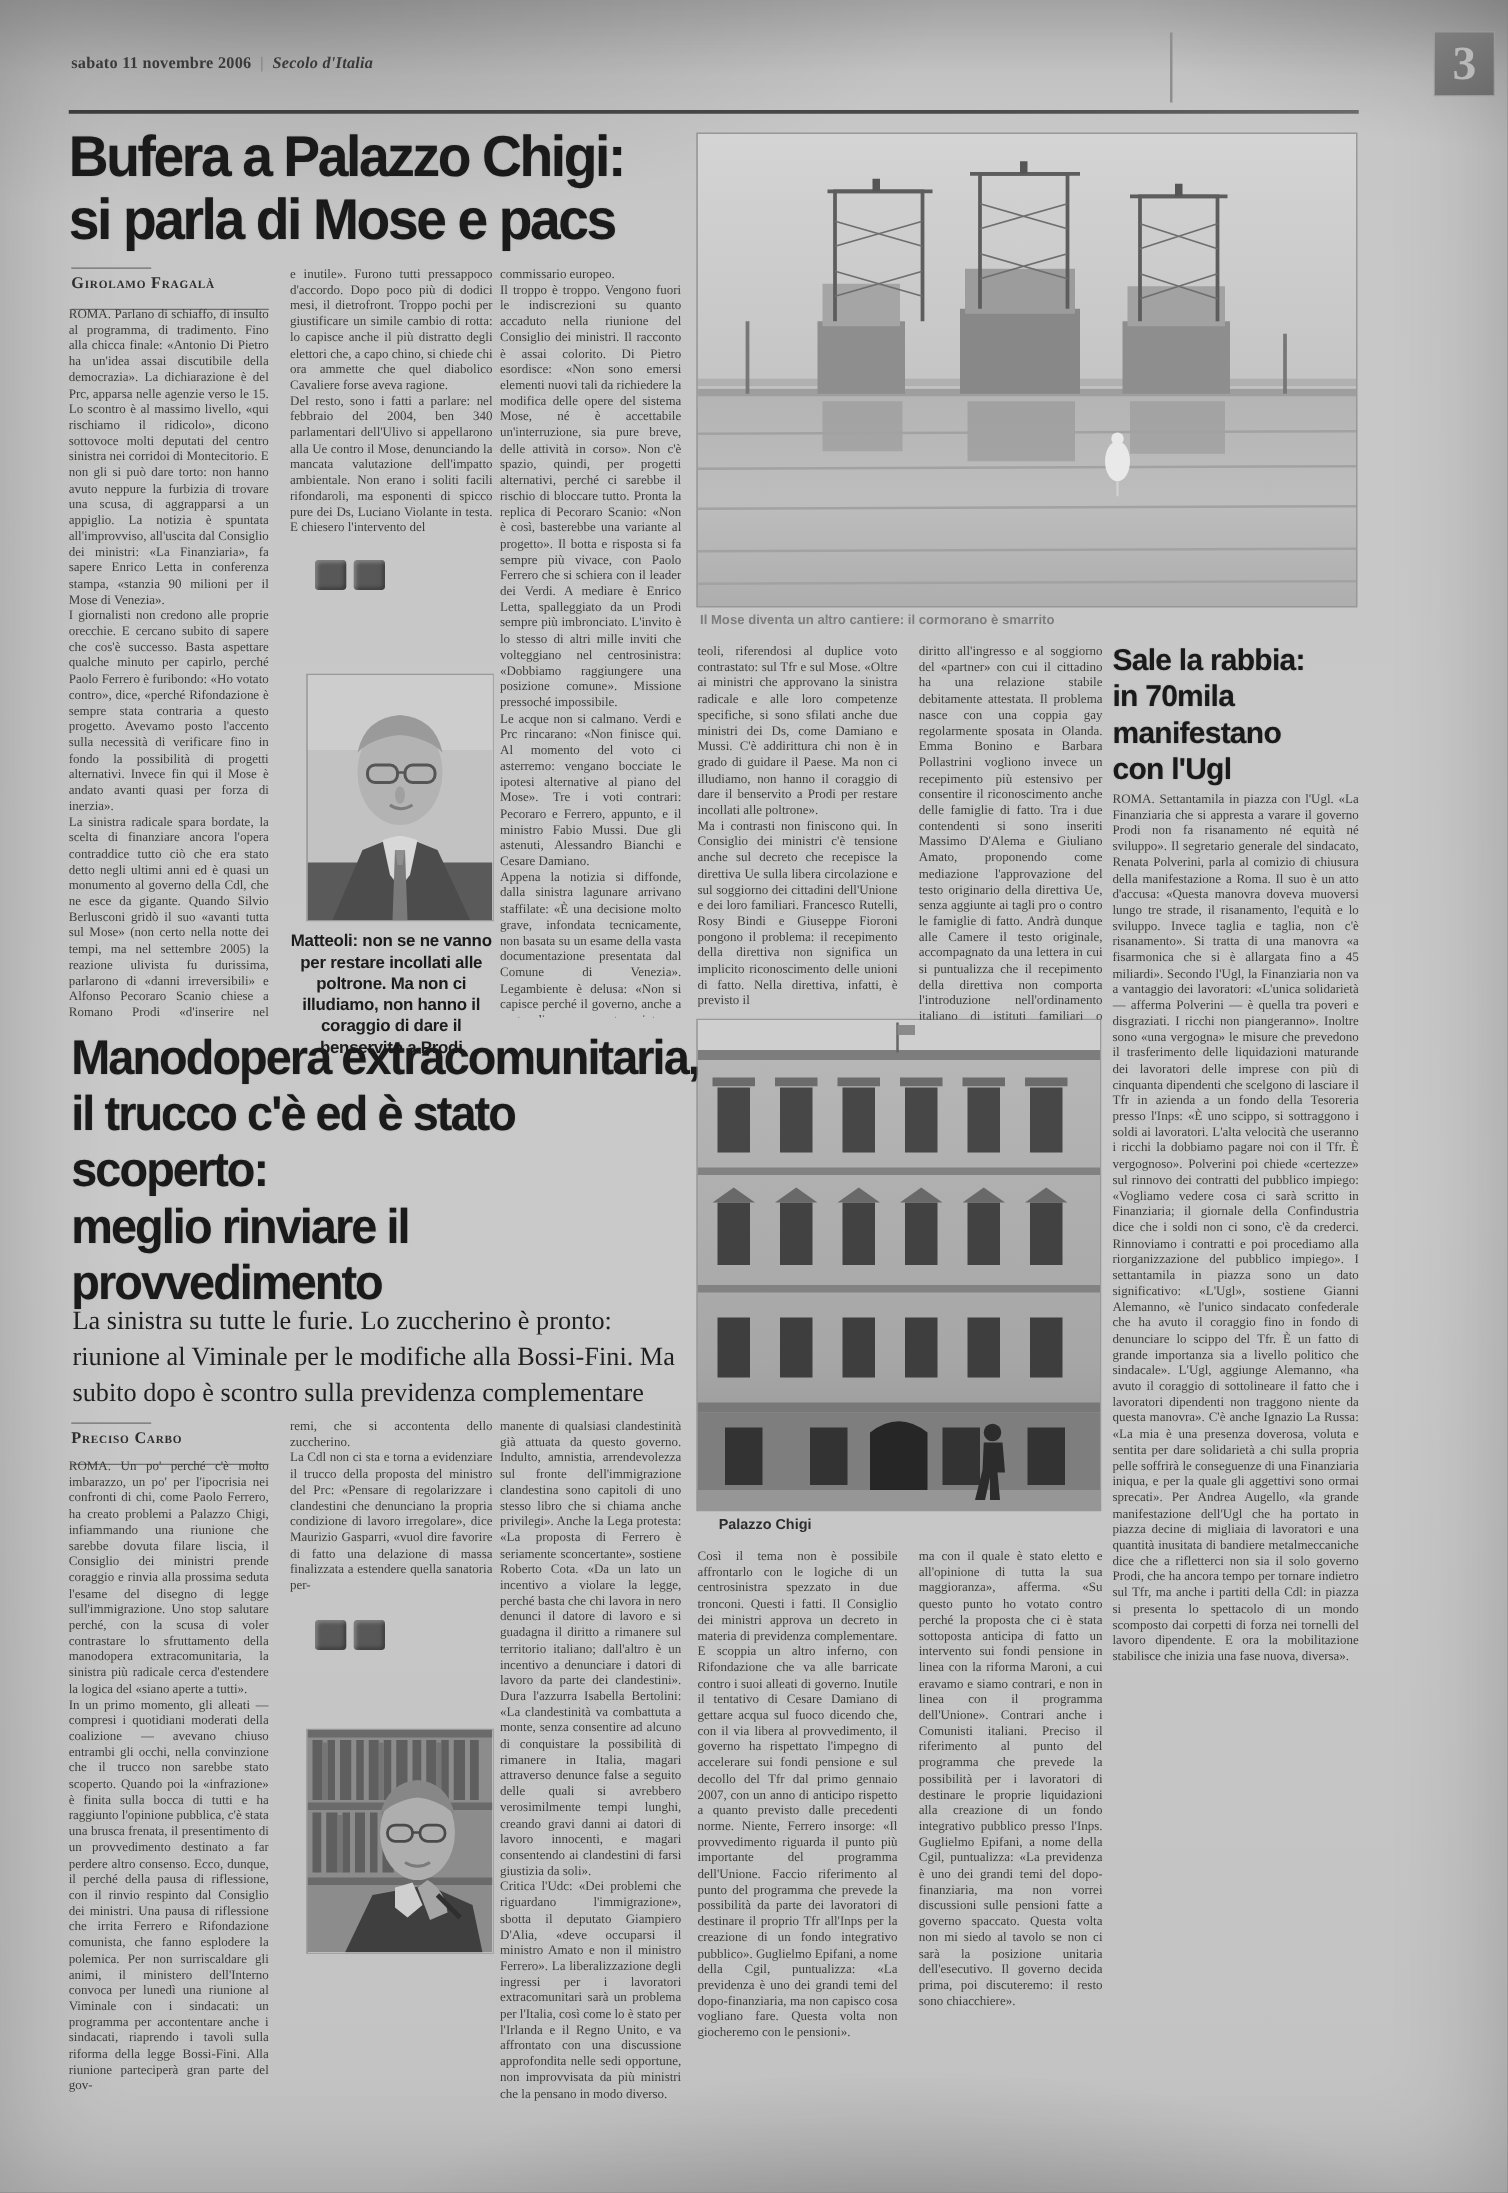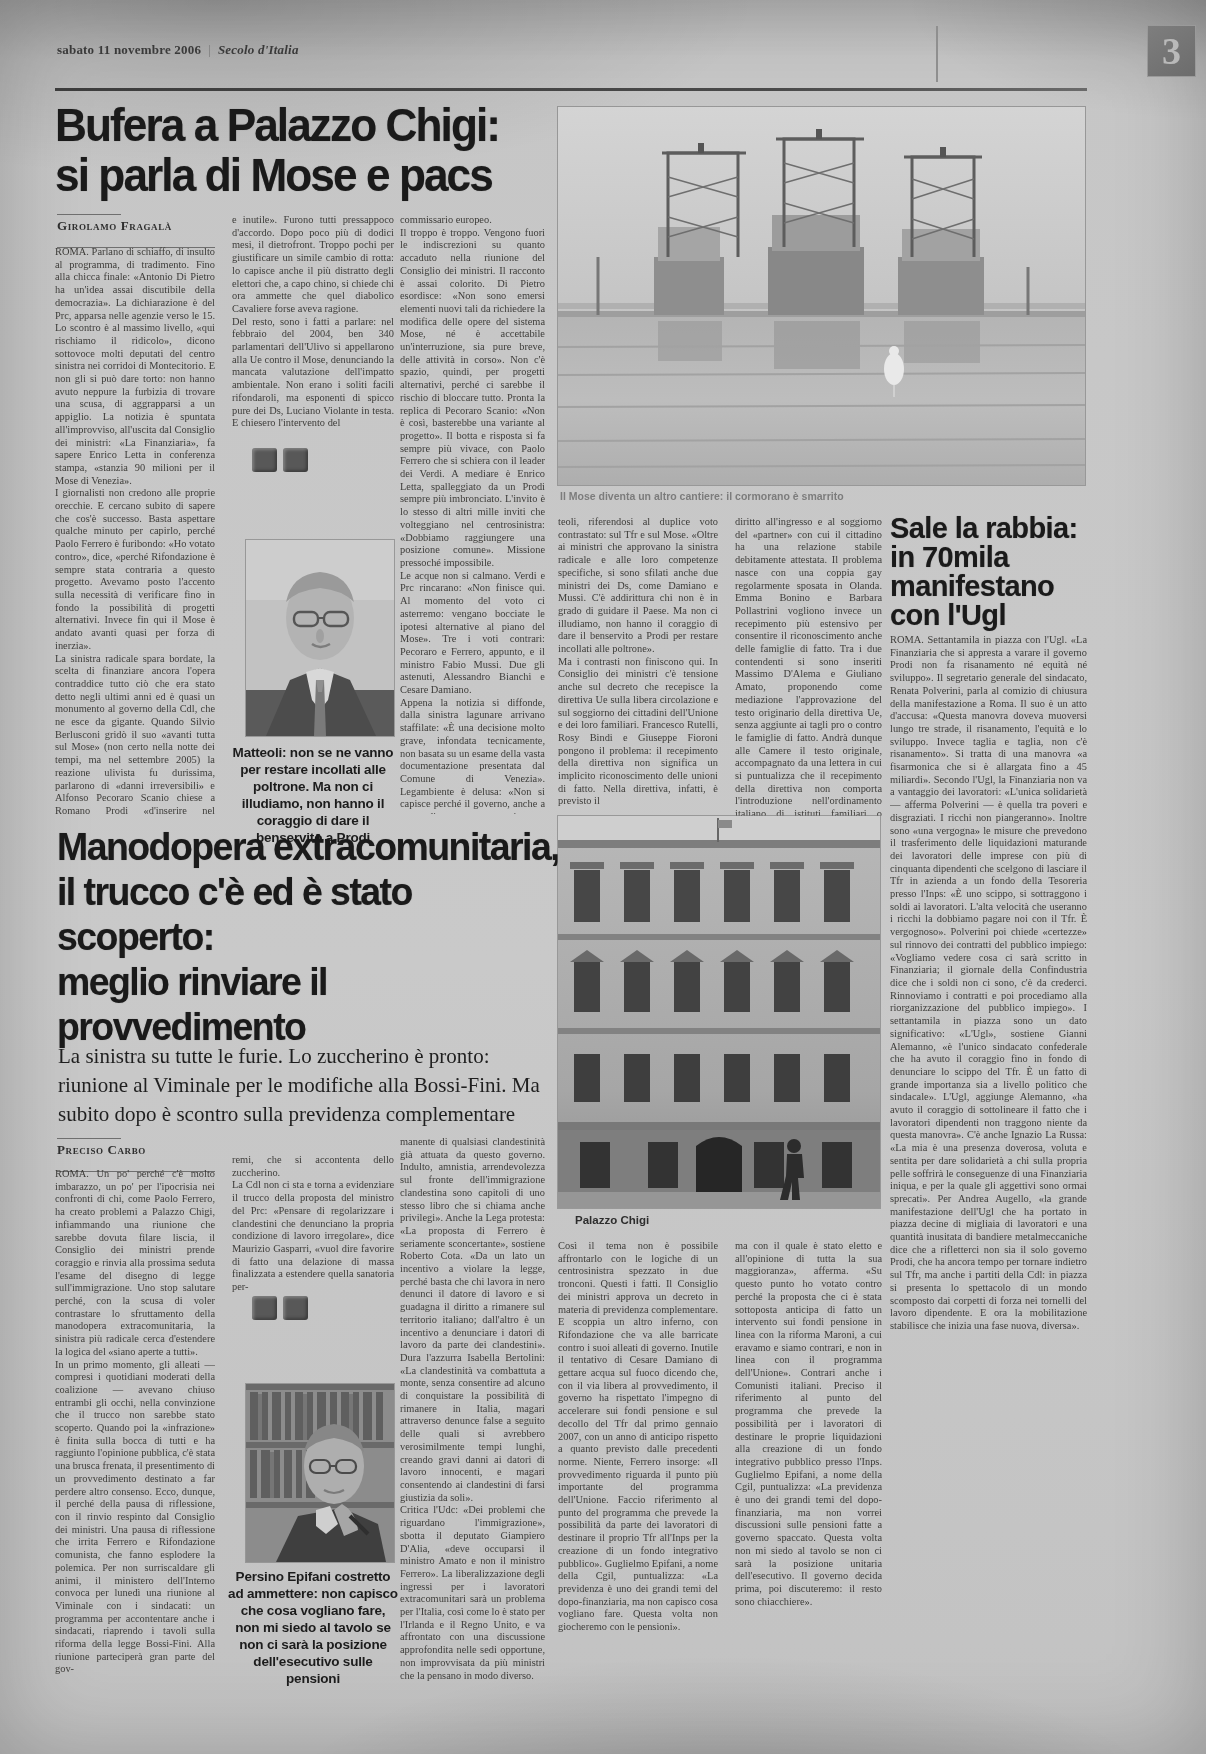--- a/index.html
+++ b/index.html
@@ -20,21 +20,21 @@
   .hrule{background:linear-gradient(90deg,#3c3c3c,#4a4a4a 70%,#6a6a6a);}
   .pagenum-box{width:47px;height:50px;background:linear-gradient(145deg,#7e7e7e,#6c6c6c);
       display:flex;align-items:center;justify-content:center;
       font:700 38px "Liberation Serif",serif;color:#b9b9b9;box-shadow:0 0 0 1px #9a9a9a;}
   
   .headline{font-family:"Liberation Sans",sans-serif;font-weight:800;color:#1a1a1a;
       letter-spacing:-2px;transform:scaleX(.96);transform-origin:left top;
       text-shadow:0 0 1px rgba(0,0,0,.35);}
   .h1{font-size:46px;line-height:50px;}
   .h2{font-size:39px;line-height:45px;letter-spacing:-1.6px;}
-  .h3{font-size:29px;line-height:29px;letter-spacing:-.6px;transform:none;}
+  .h3{font-size:24px;line-height:29px;letter-spacing:-.6px;transform:none;}
   .standfirst{font:400 21px/29px "Liberation Serif",serif;color:#1f1f1f;}
   .byline{font:700 13px "Liberation Serif",serif;color:#2f2f2f;font-variant:small-caps;
       letter-spacing:.6px;border-bottom:1px solid #6f6f6f;padding-bottom:13px;}
   .byline::before{content:"";display:block;width:64px;height:1px;background:#6f6f6f;margin-bottom:3px;}
   
   .bodytext{font:400 10.4px/12.7px "Liberation Serif",serif;color:#33322f;text-align:justify;
       overflow:hidden;white-space:pre-line;filter:blur(.28px);opacity:.93;}
   .caption-bold{font:700 13.5px/17px "Liberation Sans",sans-serif;color:#1c1c1c;text-align:center;
       letter-spacing:-.2px;filter:blur(.15px);}
   .caption-small{font:700 10.5px "Liberation Sans",sans-serif;color:#7c7c7c;filter:blur(.3px);}
@@ -181,21 +181,21 @@
   <div class="abs headline h2" style="left:57px;top:824px;width:540px;">
     <div>Manodopera extracomunitaria,</div>
     <div>il trucco c'è ed è stato scoperto:</div>
     <div>meglio rinviare il provvedimento</div>
   </div>
   <div class="abs standfirst" style="left:58px;top:1042px;width:498px;">La sinistra su tutte le furie. Lo zuccherino è pronto: riunione al Viminale per le modifiche alla Bossi-Fini. Ma subito dopo è scontro sulla previdenza complementare</div>
   <div class="abs byline" style="left:57px;top:1138px;width:158px;">Preciso Carbo</div>
 
   <div class="abs bodytext" style="left:55px;top:1168px;width:160px;height:566px;">ROMA. Un po' perché c'è molto imbarazzo, un po' per l'ipocrisia nei confronti di chi, come Paolo Ferrero, ha creato problemi a Palazzo Chigi, infiammando una riunione che sarebbe dovuta filare liscia, il Consiglio dei ministri prende coraggio e rinvia alla prossima seduta l'esame del disegno di legge sull'immigrazione. Uno stop salutare perché, con la scusa di voler contrastare lo sfruttamento della manodopera extracomunitaria, la sinistra più radicale cerca d'estendere la logica del «siano aperte a tutti».
 In un primo momento, gli alleati — compresi i quotidiani moderati della coalizione — avevano chiuso entrambi gli occhi, nella convinzione che il trucco non sarebbe stato scoperto. Quando poi la «infrazione» è finita sulla bocca di tutti e ha raggiunto l'opinione pubblica, c'è stata una brusca frenata, il presentimento di un provvedimento destinato a far perdere altro consenso. Ecco, dunque, il perché della pausa di riflessione, con il rinvio respinto dal Consiglio dei ministri. Una pausa di riflessione che irrita Ferrero e Rifondazione comunista, che fanno esplodere la polemica. Per non surriscaldare gli animi, il ministero dell'Interno convoca per lunedì una riunione al Viminale con i sindacati: un programma per accontentare anche i sindacati, riaprendo i tavoli sulla riforma della legge Bossi-Fini. Alla riunione parteciperà gran parte del gov-</div>
-  <div class="abs bodytext" style="left:232px;top:1136px;width:162px;height:150px;margin-top:18px;">remi, che si accontenta dello zuccherino.
+  <div class="abs bodytext" style="left:232px;top:1136px;width:162px;height:150px;">remi, che si accontenta dello zuccherino.
 La Cdl non ci sta e torna a evidenziare il trucco della proposta del ministro del Prc: «Pensare di regolarizzare i clandestini che denunciano la propria condizione di lavoro irregolare», dice Maurizio Gasparri, «vuol dire favorire di fatto una delazione di massa finalizzata a estendere quella sanatoria per-</div>
   <div class="abs bodytext" style="left:400px;top:1136px;width:145px;height:598px;">manente di qualsiasi clandestinità già attuata da questo governo. Indulto, amnistia, arrendevolezza sul fronte dell'immigrazione clandestina sono capitoli di uno stesso libro che si chiama anche privilegi». Anche la Lega protesta: «La proposta di Ferrero è seriamente sconcertante», sostiene Roberto Cota. «Da un lato un incentivo a violare la legge, perché basta che chi lavora in nero denunci il datore di lavoro e si guadagna il diritto a rimanere sul territorio italiano; dall'altro è un incentivo a denunciare i datori di lavoro da parte dei clandestini». Dura l'azzurra Isabella Bertolini: «La clandestinità va combattuta a monte, senza consentire ad alcuno di conquistare la possibilità di rimanere in Italia, magari attraverso denunce false a seguito delle quali si avrebbero verosimilmente tempi lunghi, creando gravi danni ai datori di lavoro innocenti, e magari consentendo ai clandestini di farsi giustizia da soli».
 Critica l'Udc: «Dei problemi che riguardano l'immigrazione», sbotta il deputato Giampiero D'Alia, «deve occuparsi il ministro Amato e non il ministro Ferrero». La liberalizzazione degli ingressi per i lavoratori extracomunitari sarà un problema per l'Italia, così come lo è stato per l'Irlanda e il Regno Unito, e va affrontato con una discussione approfondita nelle sedi opportune, non improvvisata da più ministri che la pensano in modo diverso.</div>
 
   <div class="abs pullquote" style="left:252px;top:1296px;">
     <div class="q"></div>
     <div class="q"></div>
   </div>
 
   <div class="abs photo" style="left:246px;top:1384px;width:148px;height:178px;">
@@ -240,21 +240,20 @@
       <path d="M58 68 Q64 42 88 40 Q112 42 118 68 Q106 56 88 54 Q70 56 58 68 Z" fill="#878787"></path>
       <rect x="64" y="76" width="20" height="13" rx="6" fill="none" stroke="#4a4a4a" stroke-width="2.2"></rect>
       <rect x="90" y="76" width="20" height="13" rx="6" fill="none" stroke="#4a4a4a" stroke-width="2.2"></rect>
       <line x1="84" y1="82" x2="90" y2="82" stroke="#4a4a4a" stroke-width="2"></line>
       <path d="M78 106 Q88 112 98 106" stroke="#7a7a7a" stroke-width="2.2" fill="none"></path>
 
       <path d="M96 120 Q110 128 112 146 L98 152 Q92 136 88 126 Z" fill="#a6a6a6"></path>
       <line x1="104" y1="132" x2="122" y2="150" stroke="#2f2f2f" stroke-width="4"></line>
     </svg>
   </div>
-  <div class="abs caption-bold" style="left:228px;top:1568px;width:170px;">Persino Epifani costretto ad ammettere: non capisco che cosa vogliano fare, non mi siedo al tavolo se non ci sarà la posizione dell'esecutivo sulle pensioni</div>
 
   <div class="abs photo" style="left:558px;top:816px;width:322px;height:392px;">
     <svg width="322" height="392" viewBox="0 0 322 392" xmlns="http://www.w3.org/2000/svg">
       <defs>
         <linearGradient id="wall" x1="0" y1="0" x2="0" y2="1">
           <stop offset="0" stop-color="#b8b8b8"></stop>
             <stop offset=".7" stop-color="#a6a6a6"></stop>
             <stop offset="1" stop-color="#8f8f8f"></stop>
         </linearGradient>
       </defs>

